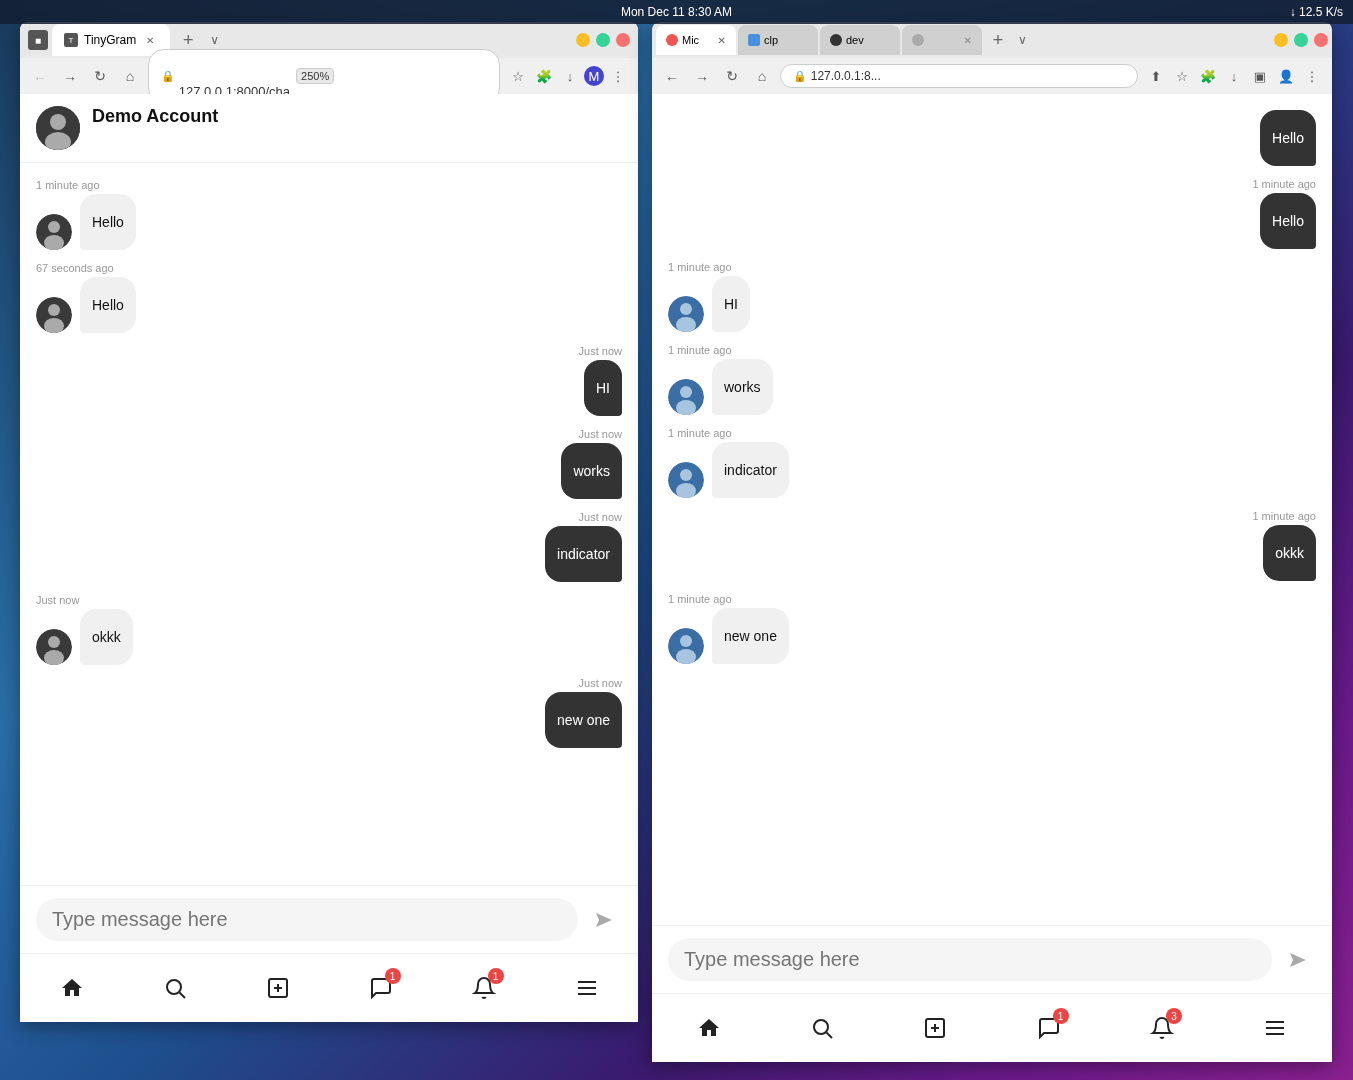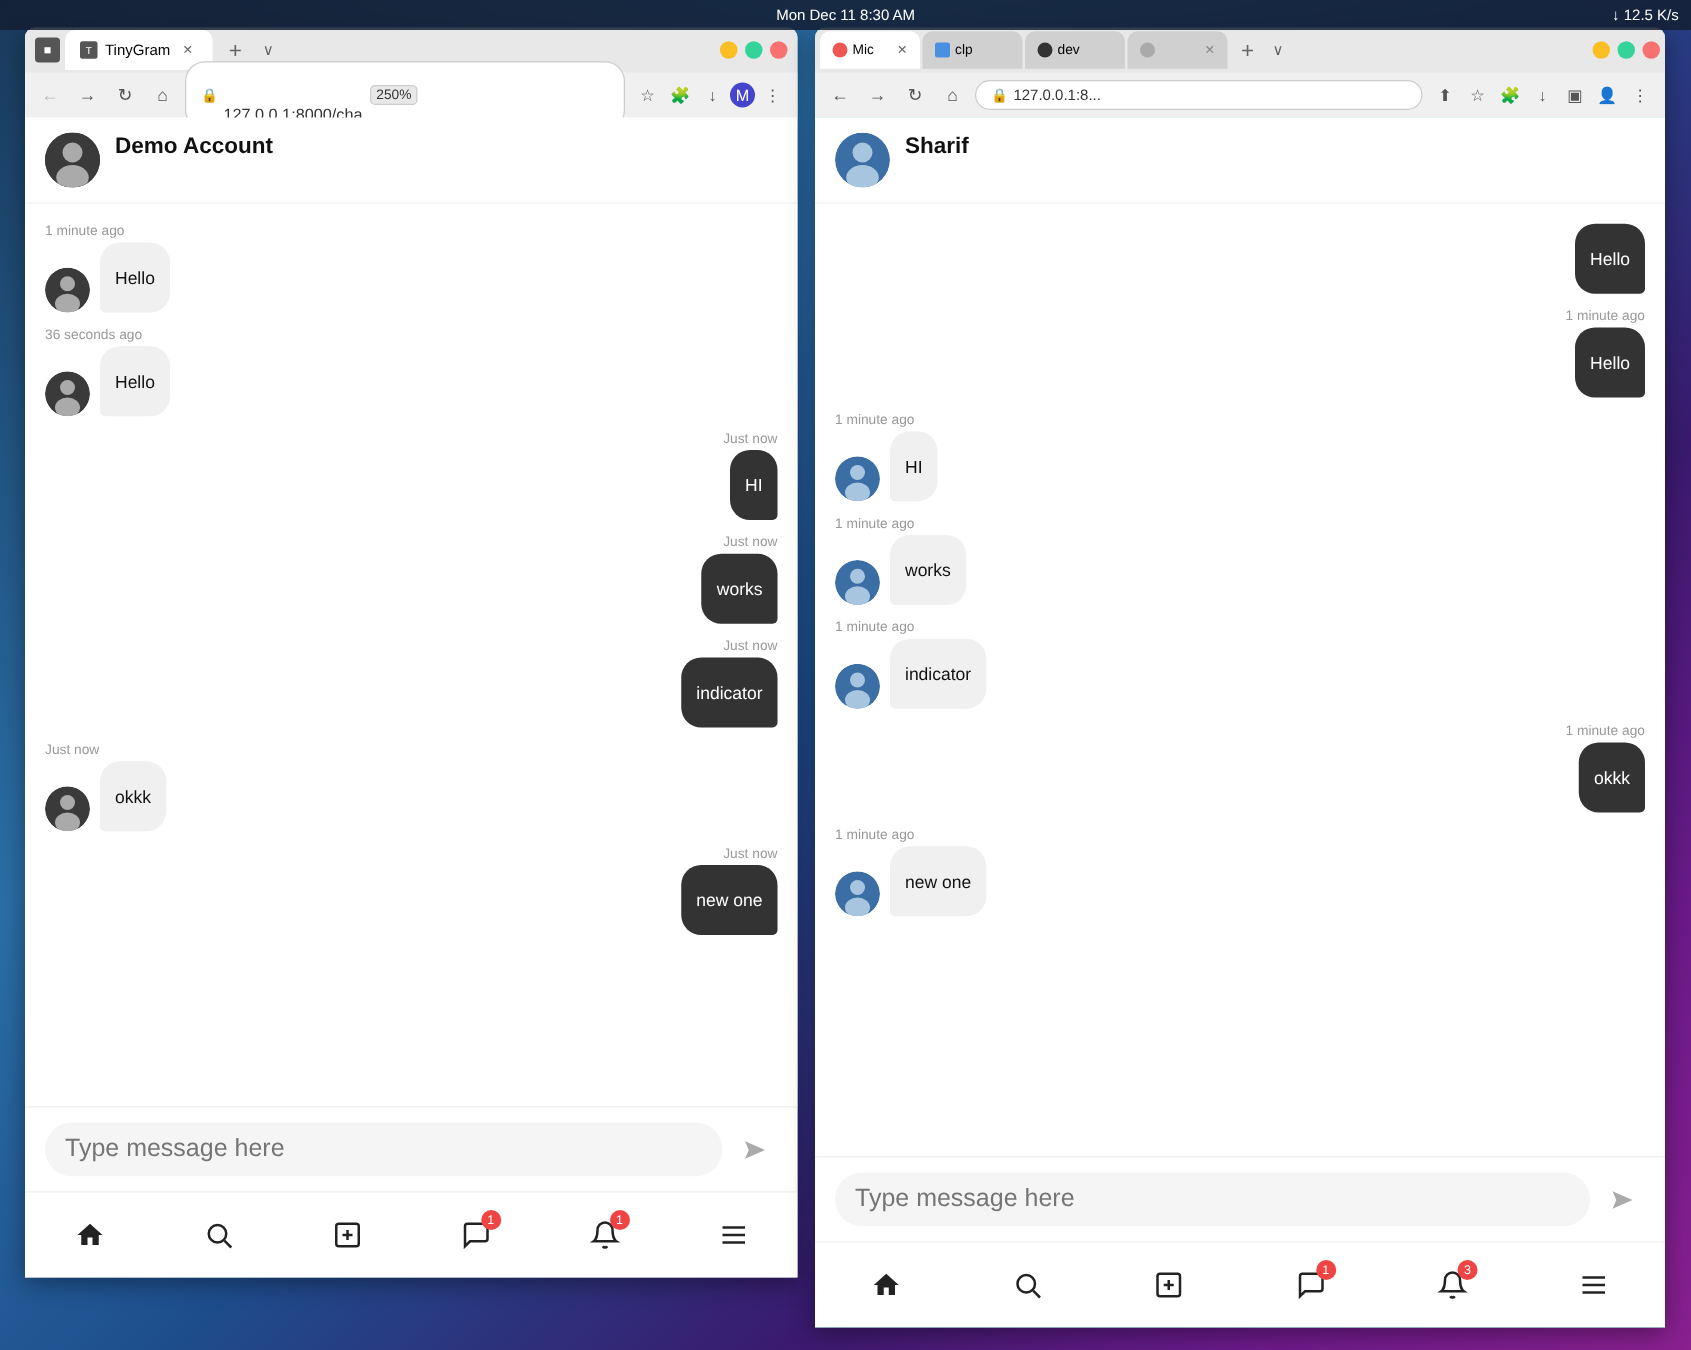--- a/index.html
+++ b/index.html
@@ -49,21 +49,21 @@
       flex-direction: column;
     }
 
     
     .browser-right {
       position: absolute;
       top: 22px;
       left: 652px;
       width: 680px;
       height: 1040px;
-      background: #5eead4;
+      background: #a16207;
       border-radius: 8px 8px 0 0;
       box-shadow: 0 4px 20px rgba(0,0,0,0.4);
       overflow: hidden;
       display: flex;
       flex-direction: column;
     }
 
     
     .browser-chrome {
       background: #e8e8e8;
@@ -497,21 +497,21 @@
                 <rect width="36" height="36" rx="18" fill="#3a3a3a"></rect>
                 <circle cx="18" cy="13" r="6" fill="#aaa"></circle>
                 <ellipse cx="18" cy="29" rx="10" ry="8" fill="#aaa"></ellipse>
               </svg>
           </div>
           <div class="msg-bubble incoming">Hello</div>
         </div>
       </div>
 
       <div class="msg-incoming-group">
-        <div class="msg-timestamp">36 seconds ago</div>
+        <div class="msg-timestamp">67 seconds ago</div>
         <div class="msg-with-avatar">
           <div class="avatar" style="width:36px;height:36px;">
             <svg width="36" height="36" viewBox="0 0 36 36">
                 <rect width="36" height="36" rx="18" fill="#3a3a3a"></rect>
                 <circle cx="18" cy="13" r="6" fill="#aaa"></circle>
                 <ellipse cx="18" cy="29" rx="10" ry="8" fill="#aaa"></ellipse>
               </svg>
           </div>
           <div class="msg-bubble incoming">Hello</div>
         </div>
@@ -654,30 +654,20 @@
         <div class="toolbar-icon">↓</div>
         <div class="toolbar-icon">▣</div>
         <div class="toolbar-icon">👤</div>
         <div class="toolbar-icon">⋮</div>
       </div>
     </div>
   </div>
 
   <div class="chat-content">
 
-    <div class="chat-header">
-      <div class="avatar">
-        <svg width="44" height="44" viewBox="0 0 44 44">
-          <rect width="44" height="44" rx="22" fill="#3b6ea5"></rect>
-          <circle cx="22" cy="16" r="8" fill="#a8c5e0"></circle>
-          <ellipse cx="22" cy="36" rx="13" ry="10" fill="#a8c5e0"></ellipse>
-        </svg>
-      </div>
-      <span class="chat-header-name">Sharif</span>
-    </div>
 
     <div class="messages-area">
 
       <div class="msg-outgoing-group">
         <div class="msg-bubble outgoing">Hello</div>
       </div>
 
       <div class="msg-outgoing-group">
         <div class="msg-timestamp" style="text-align:right;">1 minute ago</div>
         <div class="msg-bubble outgoing">Hello</div>

